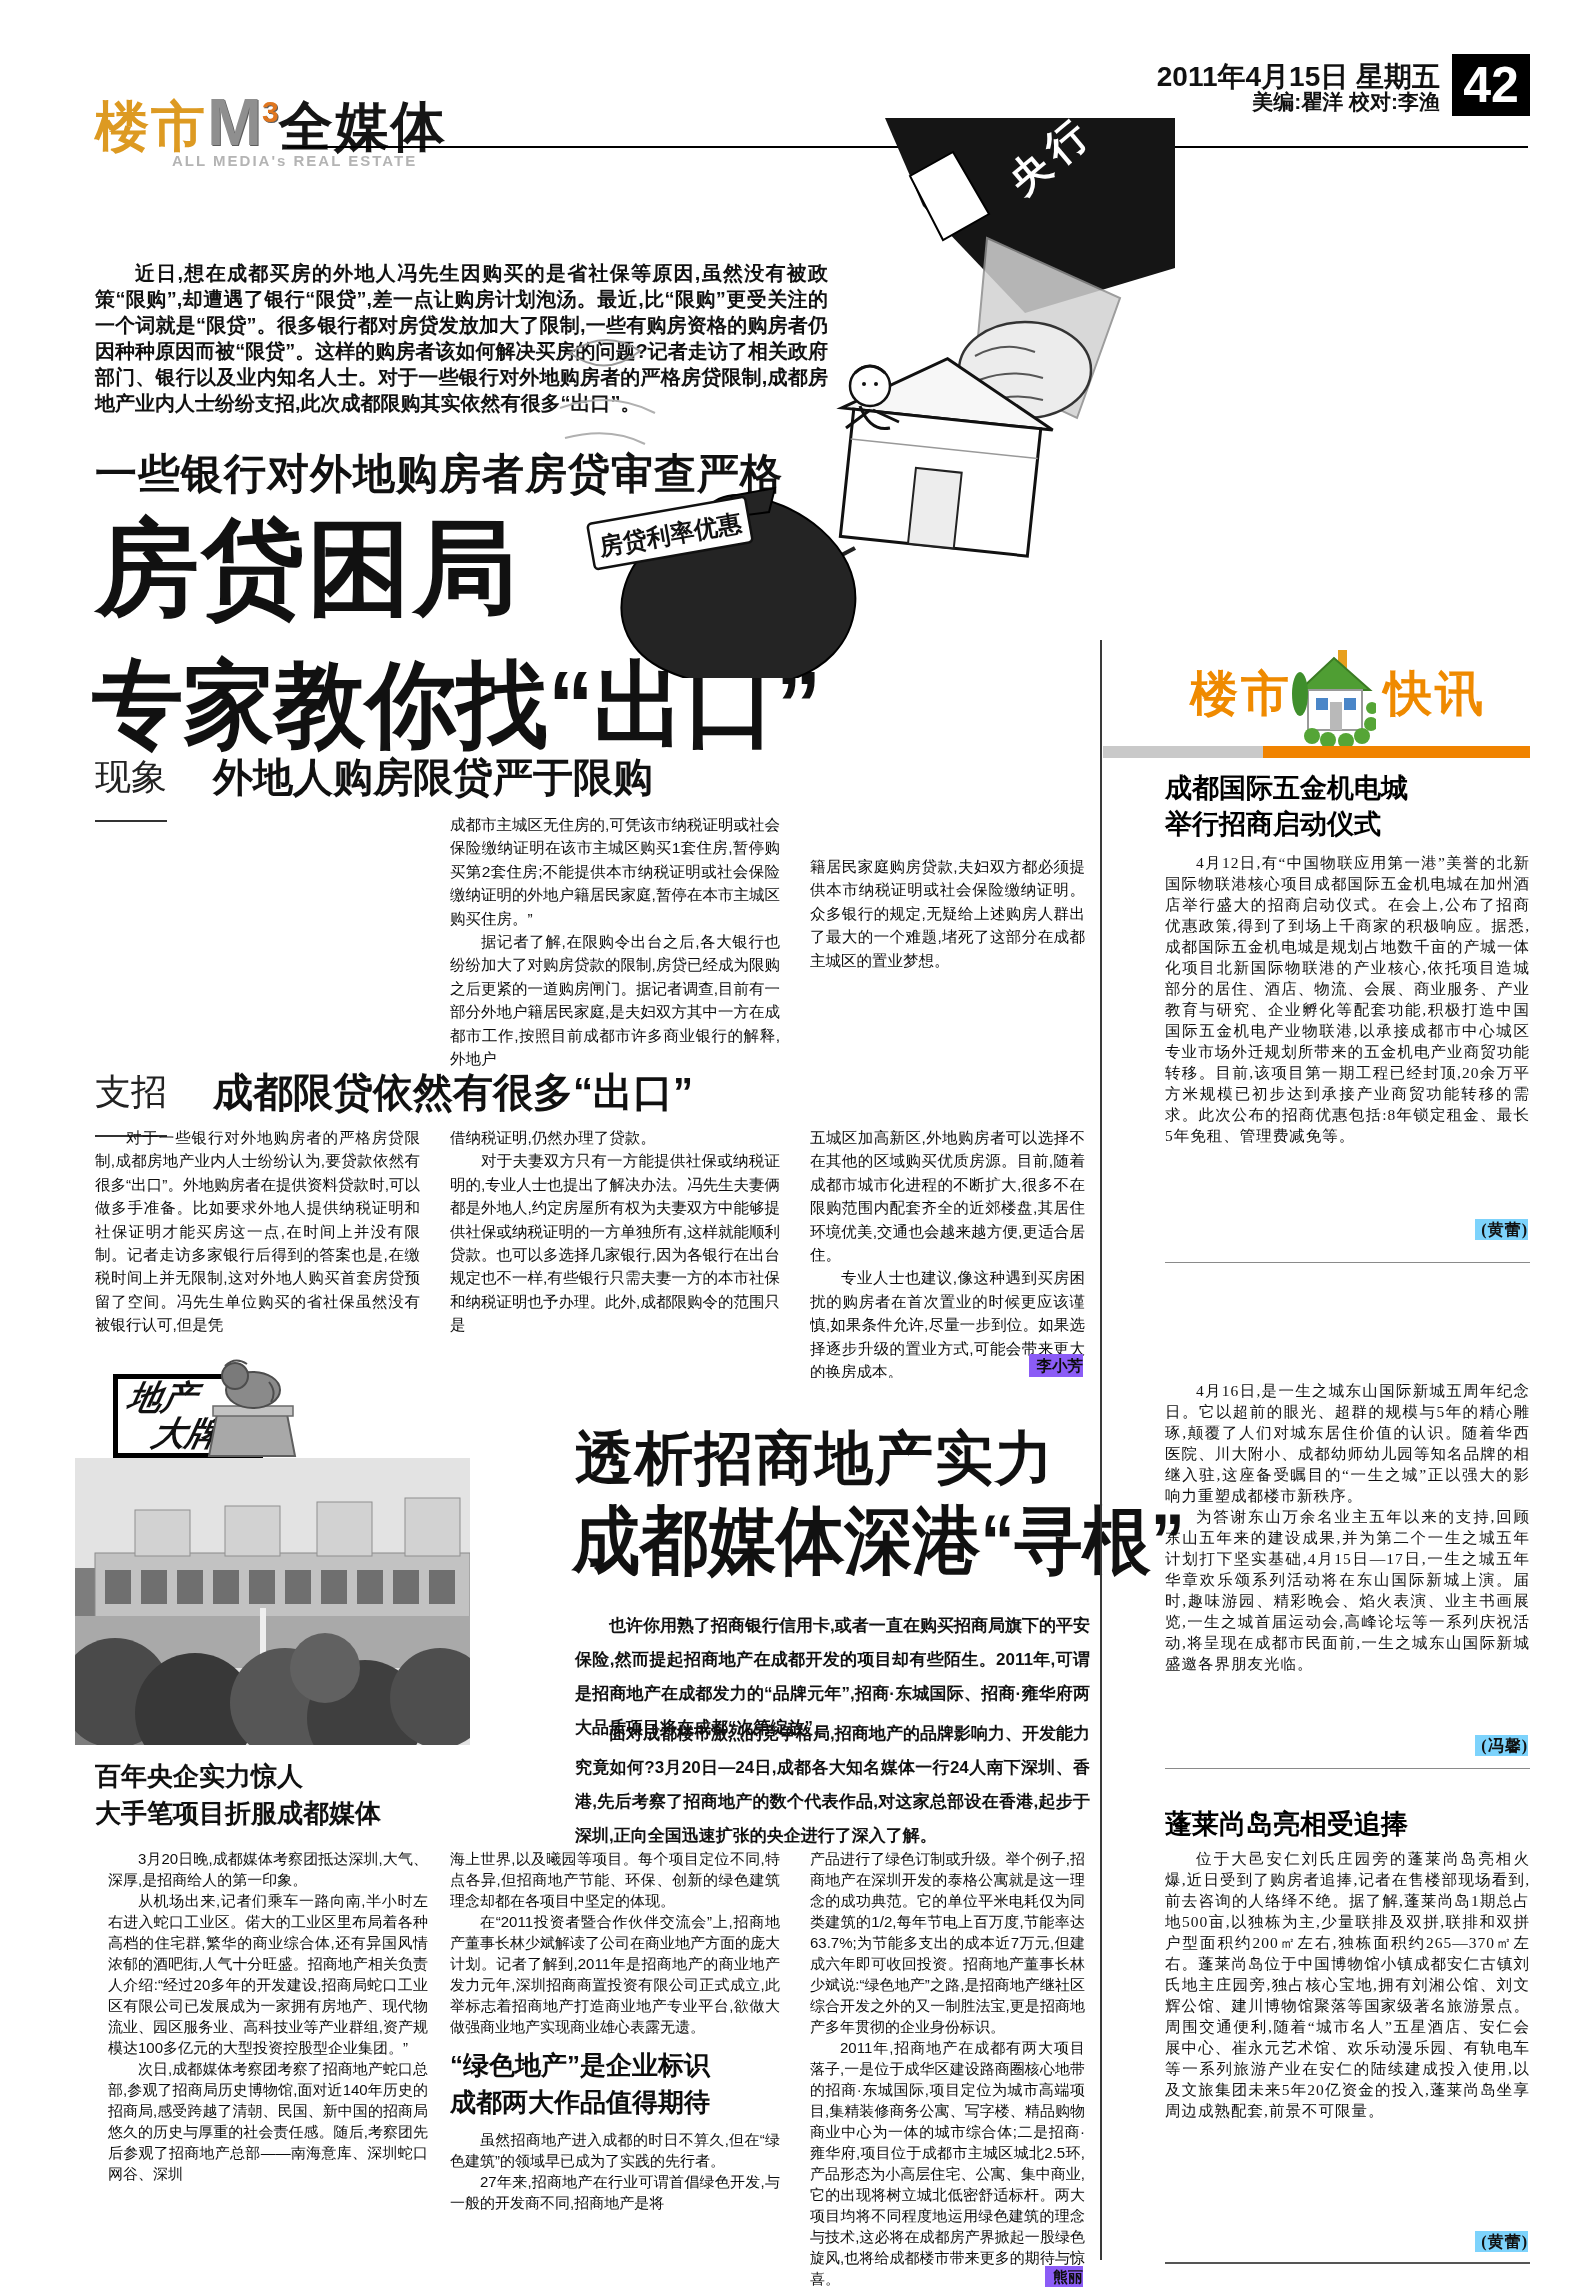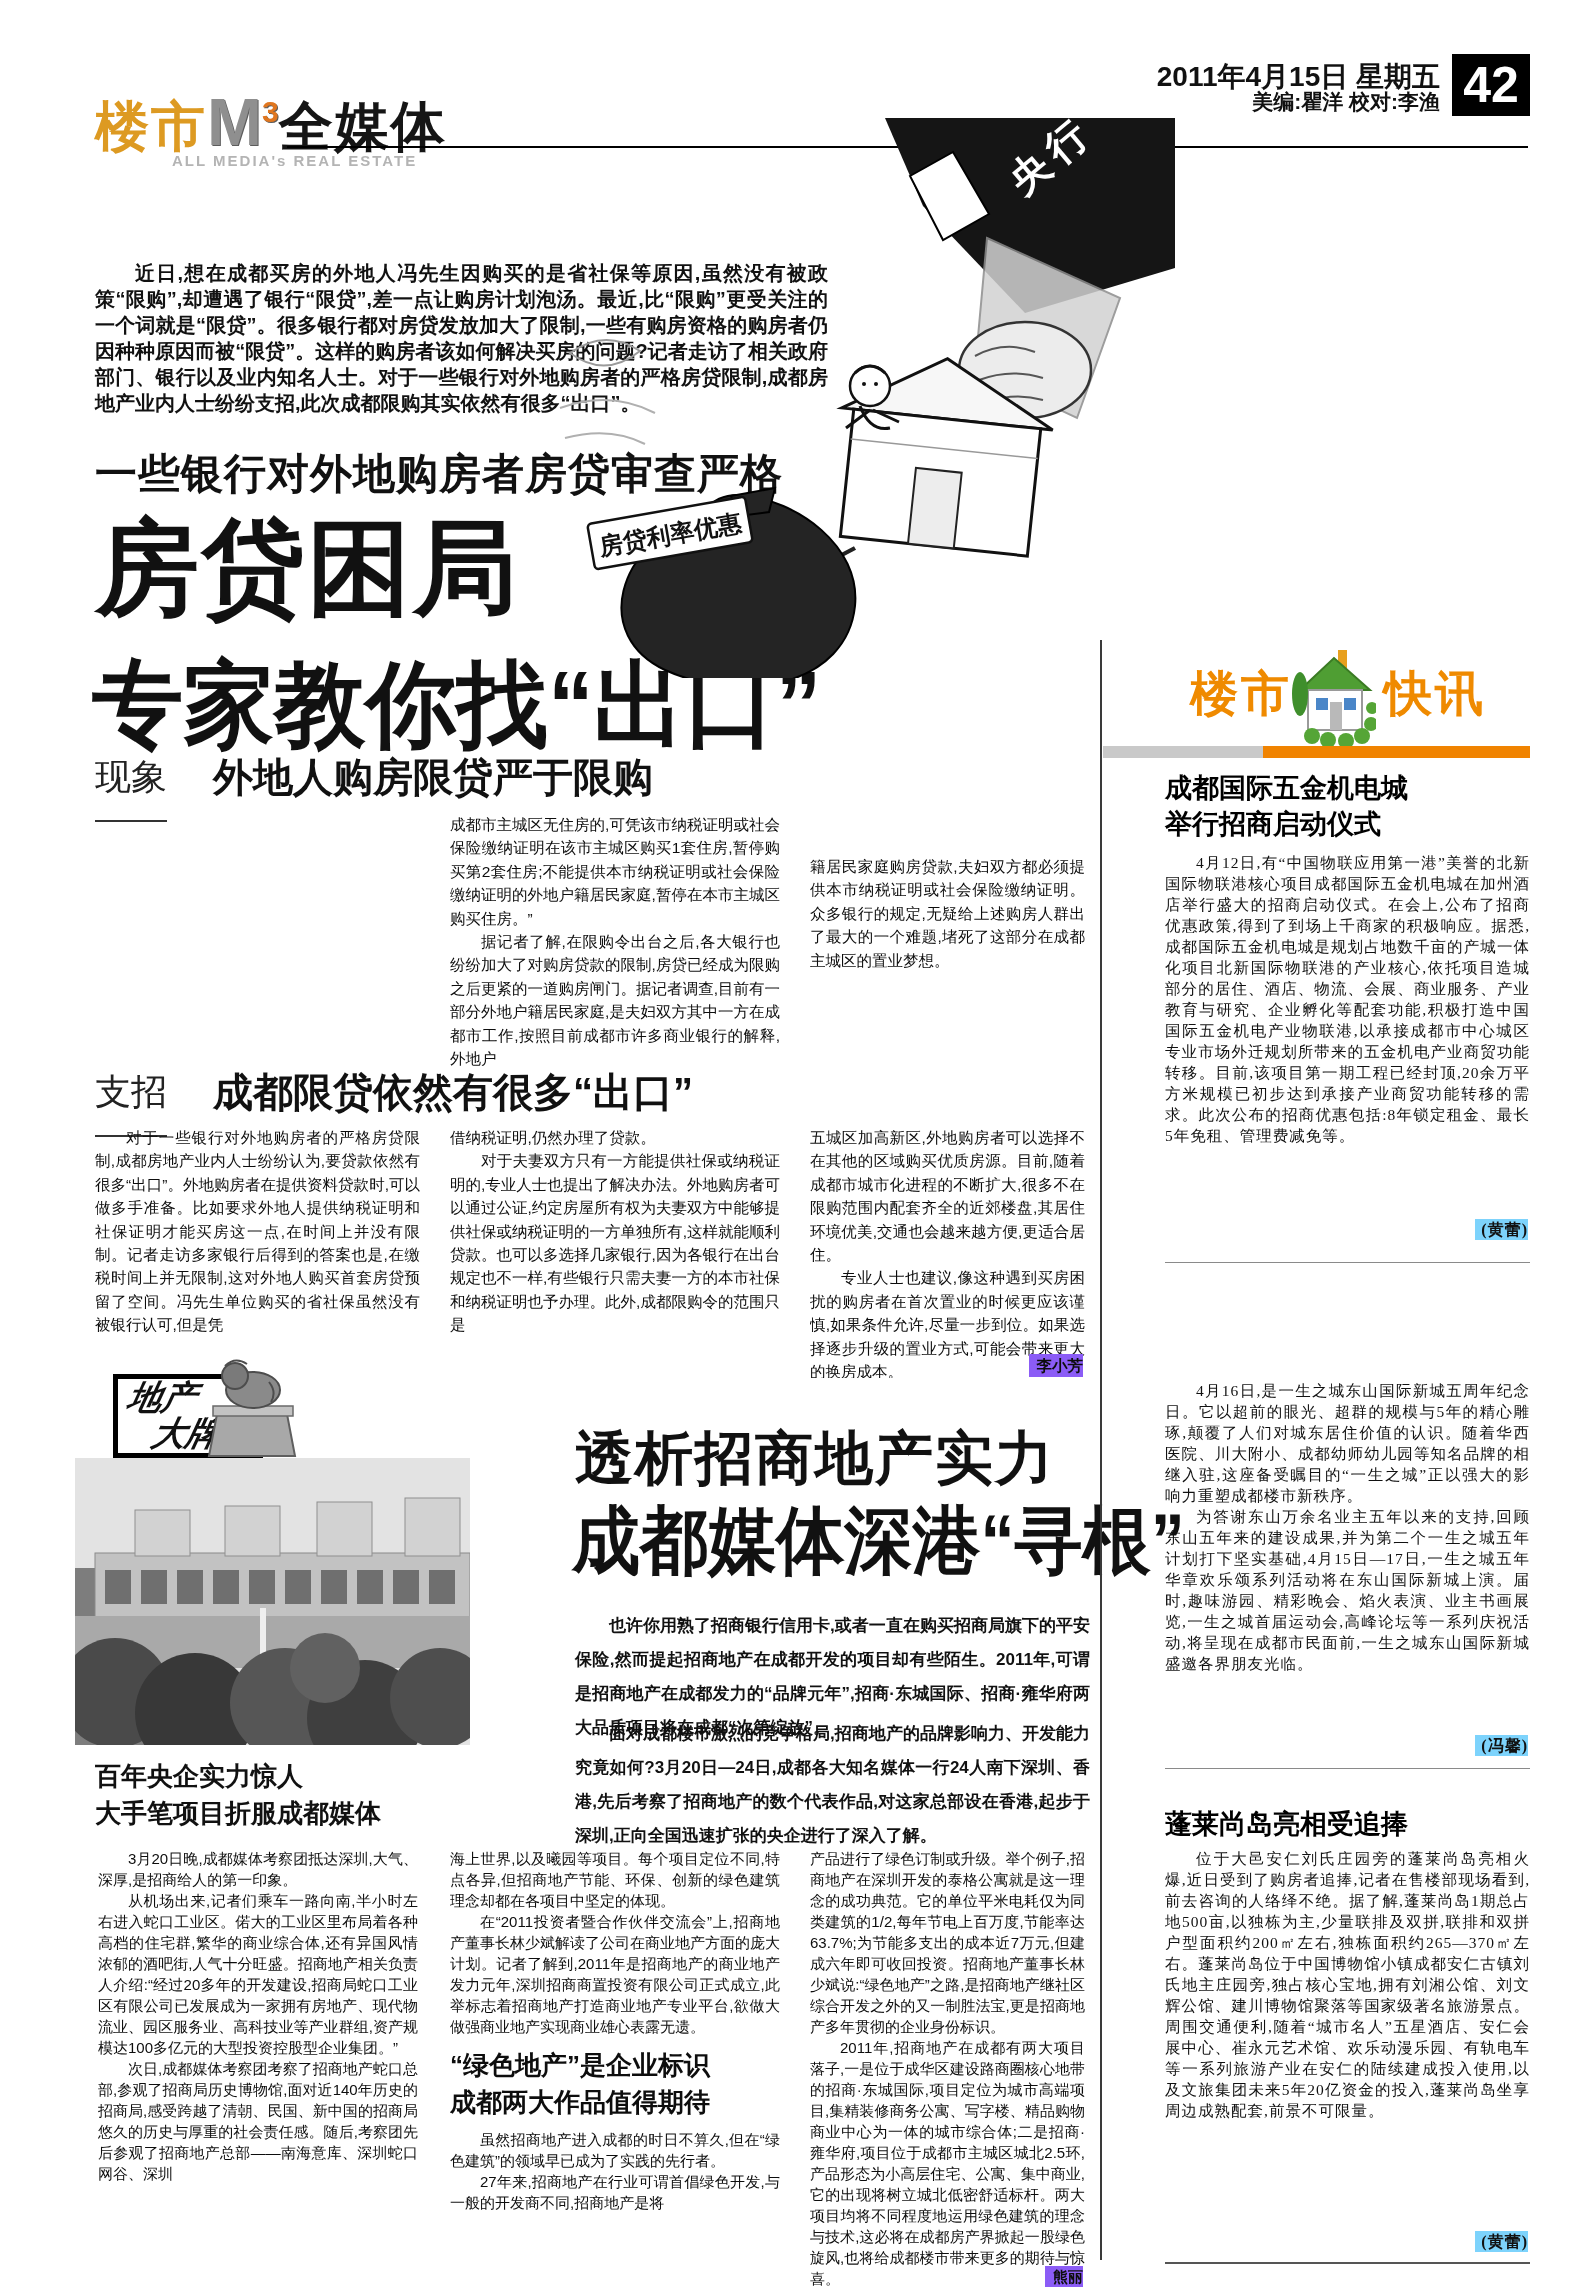--- a/index.html
+++ b/index.html
@@ -124,21 +124,21 @@
     <p class="ni">籍居民家庭购房贷款,夫妇双方都必须提供本市纳税证明或社会保险缴纳证明。众多银行的规定,无疑给上述购房人群出了最大的一个难题,堵死了这部分在成都主城区的置业梦想。</p>
   </div>
 
   <div class="abs sec-label" style="left:95px;top:1068px;">支招</div>
   <div class="abs bcol" style="left:95px;top:1126px;width:325px;height:246px;">
     <p>对于一些银行对外地购房者的严格房贷限制,成都房地产业内人士纷纷认为,要贷款依然有很多“出口”。外地购房者在提供资料贷款时,可以做多手准备。比如要求外地人提供纳税证明和社保证明才能买房这一点,在时间上并没有限制。记者走访多家银行后得到的答案也是,在缴税时间上并无限制,这对外地人购买首套房贷预留了空间。冯先生单位购买的省社保虽然没有被银行认可,但是凭</p>
   </div>
   <div class="abs sec-title" style="left:213px;top:1065px;">成都限贷依然有很多“出口”</div>
   <div class="abs bcol" style="left:450px;top:1126px;width:330px;height:246px;">
     <p class="ni">借纳税证明,仍然办理了贷款。</p>
-    <p>对于夫妻双方只有一方能提供社保或纳税证明的,专业人士也提出了解决办法。外地购房者可以通过公证,约定房屋所有权为夫妻双方中能够提供社保或纳税证明的一方单独所有,这样就能顺利贷款。也可以多选择几家银行,因为各银行在出台规定也不一样,有些银行只需夫妻一方的本市社保和纳税证明也予办理。此外,成都限购令的范围只是</p>
+    <p>对于夫妻双方只有一方能提供社保或纳税证明的,专业人士也提出了解决办法。冯先生夫妻俩都是外地人,约定房屋所有权为夫妻双方中能够提供社保或纳税证明的一方单独所有,这样就能顺利贷款。也可以多选择几家银行,因为各银行在出台规定也不一样,有些银行只需夫妻一方的本市社保和纳税证明也予办理。此外,成都限购令的范围只是</p>
   </div>
   <div class="abs bcol" style="left:810px;top:1126px;width:275px;height:252px;">
     <p class="ni">五城区加高新区,外地购房者可以选择不在其他的区域购买优质房源。目前,随着成都市城市化进程的不断扩大,很多不在限购范围内配套齐全的近郊楼盘,其居住环境优美,交通也会越来越方便,更适合居住。</p>
     <p>专业人士也建议,像这种遇到买房困扰的购房者在首次置业的时候更应该谨慎,如果条件允许,尽量一步到位。如果选择逐步升级的置业方式,可能会带来更大的换房成本。</p>
     <span class="auth">李小芳</span>
   </div>
 
   <div class="abs badge">
     <span class="b1">地产</span>
     <span class="b2">大牌</span>
@@ -185,21 +185,21 @@
   </svg>
   <div class="abs t1">透析招商地产实力</div>
   <div class="abs t2">成都媒体深港“寻根”</div>
   <p class="abs zs-intro" style="left:575px;top:1592px;">也许你用熟了招商银行信用卡,或者一直在购买招商局旗下的平安保险,然而提起招商地产在成都开发的项目却有些陌生。2011年,可谓是招商地产在成都发力的“品牌元年”,招商·东城国际、招商·雍华府两大品质项目将在成都“次第绽放”。</p>
   <p class="abs zs-intro" style="left:575px;top:1700px;">面对成都楼市激烈的竞争格局,招商地产的品牌影响力、开发能力究竟如何?3月20日—24日,成都各大知名媒体一行24人南下深圳、香港,先后考察了招商地产的数个代表作品,对这家总部设在香港,起步于深圳,正向全国迅速扩张的央企进行了深入了解。</p>
 
   <div class="abs zs-sub" style="left:95px;top:1758px;">
     <div>百年央企实力惊人</div>
     <div>大手笔项目折服成都媒体</div>
   </div>
-  <div class="abs bcol zs-col" style="left:98px;top:1848px;width:320px;height:440px;">
+  <div class="abs bcol zs-col" style="left:108px;top:1848px;width:320px;height:440px;">
     <p>3月20日晚,成都媒体考察团抵达深圳,大气、深厚,是招商给人的第一印象。</p>
     <p>从机场出来,记者们乘车一路向南,半小时左右进入蛇口工业区。偌大的工业区里布局着各种高档的住宅群,繁华的商业综合体,还有异国风情浓郁的酒吧街,人气十分旺盛。招商地产相关负责人介绍:“经过20多年的开发建设,招商局蛇口工业区有限公司已发展成为一家拥有房地产、现代物流业、园区服务业、高科技业等产业群组,资产规模达100多亿元的大型投资控股型企业集团。”</p>
     <p>次日,成都媒体考察团考察了招商地产蛇口总部,参观了招商局历史博物馆,面对近140年历史的招商局,感受跨越了清朝、民国、新中国的招商局悠久的历史与厚重的社会责任感。随后,考察团先后参观了招商地产总部——南海意库、深圳蛇口网谷、深圳</p>
   </div>
   <div class="abs bcol zs-col" style="left:450px;top:1848px;width:330px;height:440px;">
     <p class="ni">海上世界,以及曦园等项目。每个项目定位不同,特点各异,但招商地产节能、环保、创新的绿色建筑理念却都在各项目中坚定的体现。</p>
     <p>在“2011投资者暨合作伙伴交流会”上,招商地产董事长林少斌解读了公司在商业地产方面的庞大计划。记者了解到,2011年是招商地产的商业地产发力元年,深圳招商商置投资有限公司正式成立,此举标志着招商地产打造商业地产专业平台,欲做大做强商业地产实现商业雄心表露无遗。</p>
     <div class="zs-sub" style="margin:10px 0 8px 0;">
       <div>“绿色地产”是企业标识</div>
       <div>成都两大作品值得期待</div>

